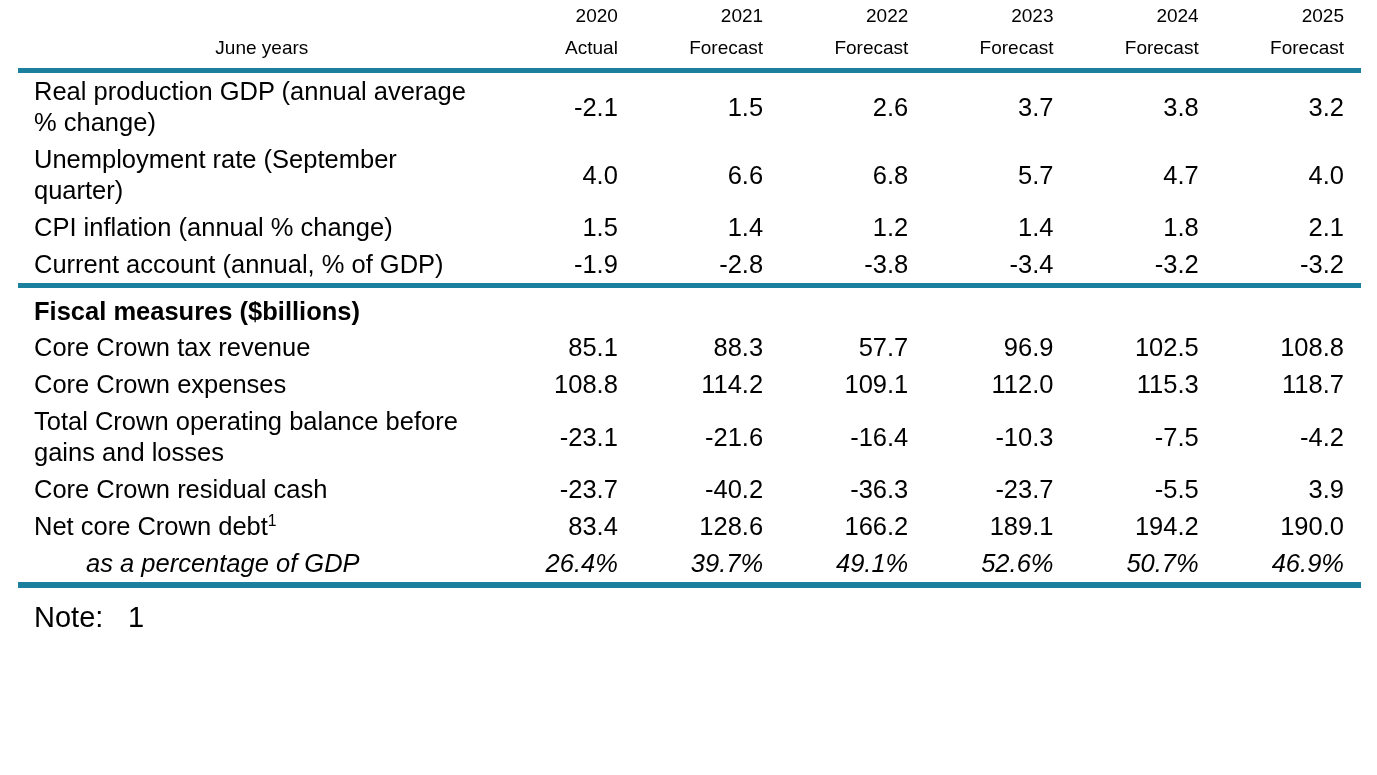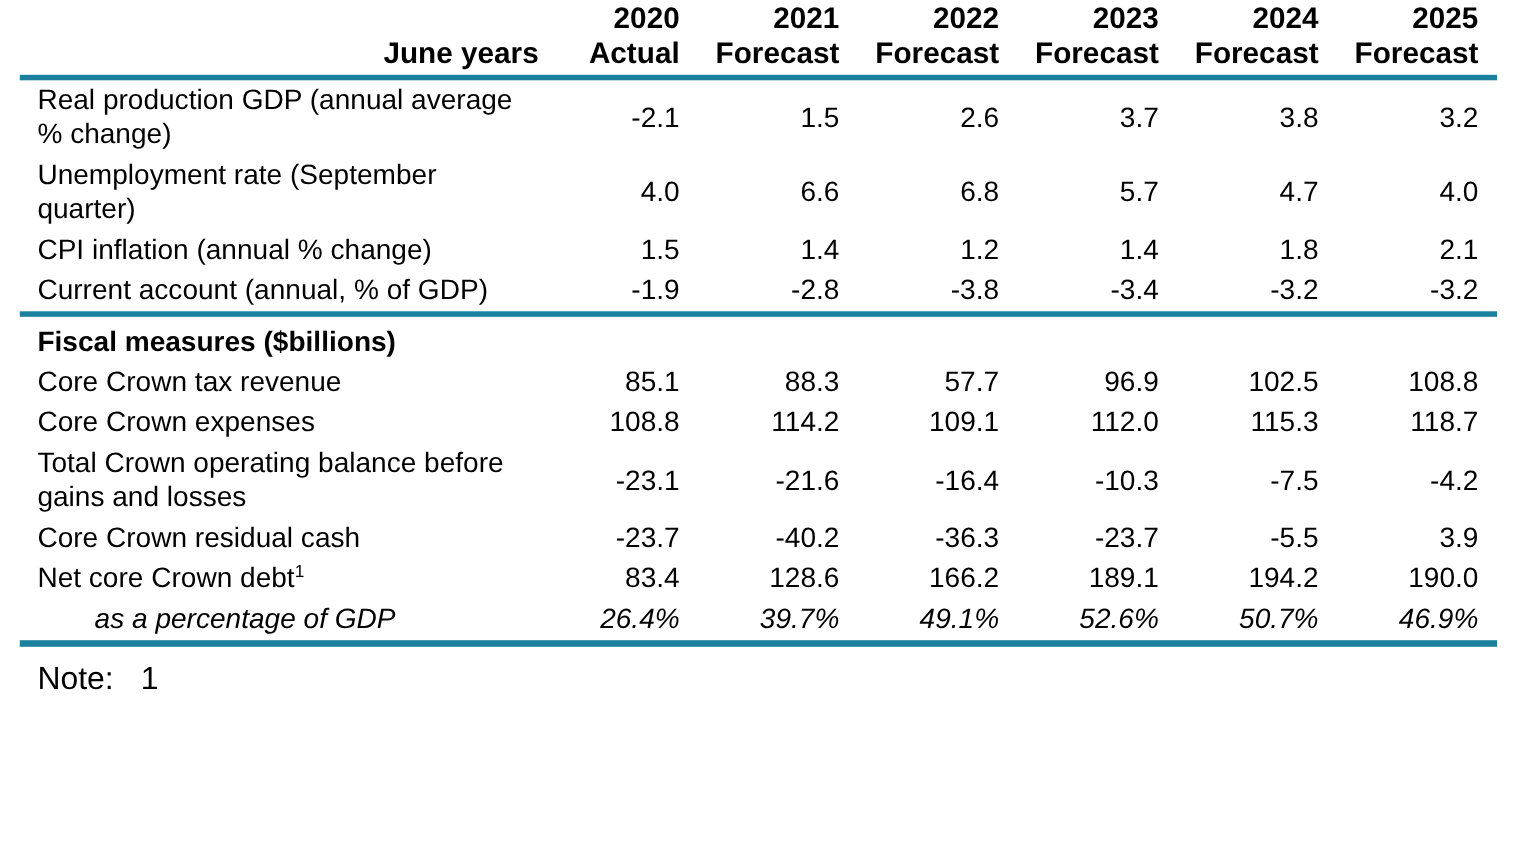--- a/index.html
+++ b/index.html
@@ -29,27 +29,27 @@
     table-layout: fixed;
   }
 
   table.fiscal-table col.label-col  { width: 471px; }
   table.fiscal-table col.data-col   { width: 145px; }
 
   
   thead th {
     padding: 0 0 2px 0;
     vertical-align: bottom;
-    font-weight: bold;
-    font-size: 27px;
+    font-weight: normal;
+    font-size: 19px;
     line-height: 32px;
     border: 0;
   }
   thead th.label-head {
-    text-align: right;
+    text-align: center;
     padding-left: 16px;
     padding-bottom: 4px;
   }
   thead th.data-head {
     text-align: right;
     padding-right: 17px;
     padding-bottom: 4px;
   }
   .head-year { display: block; }
   .head-kind { display: block; }

